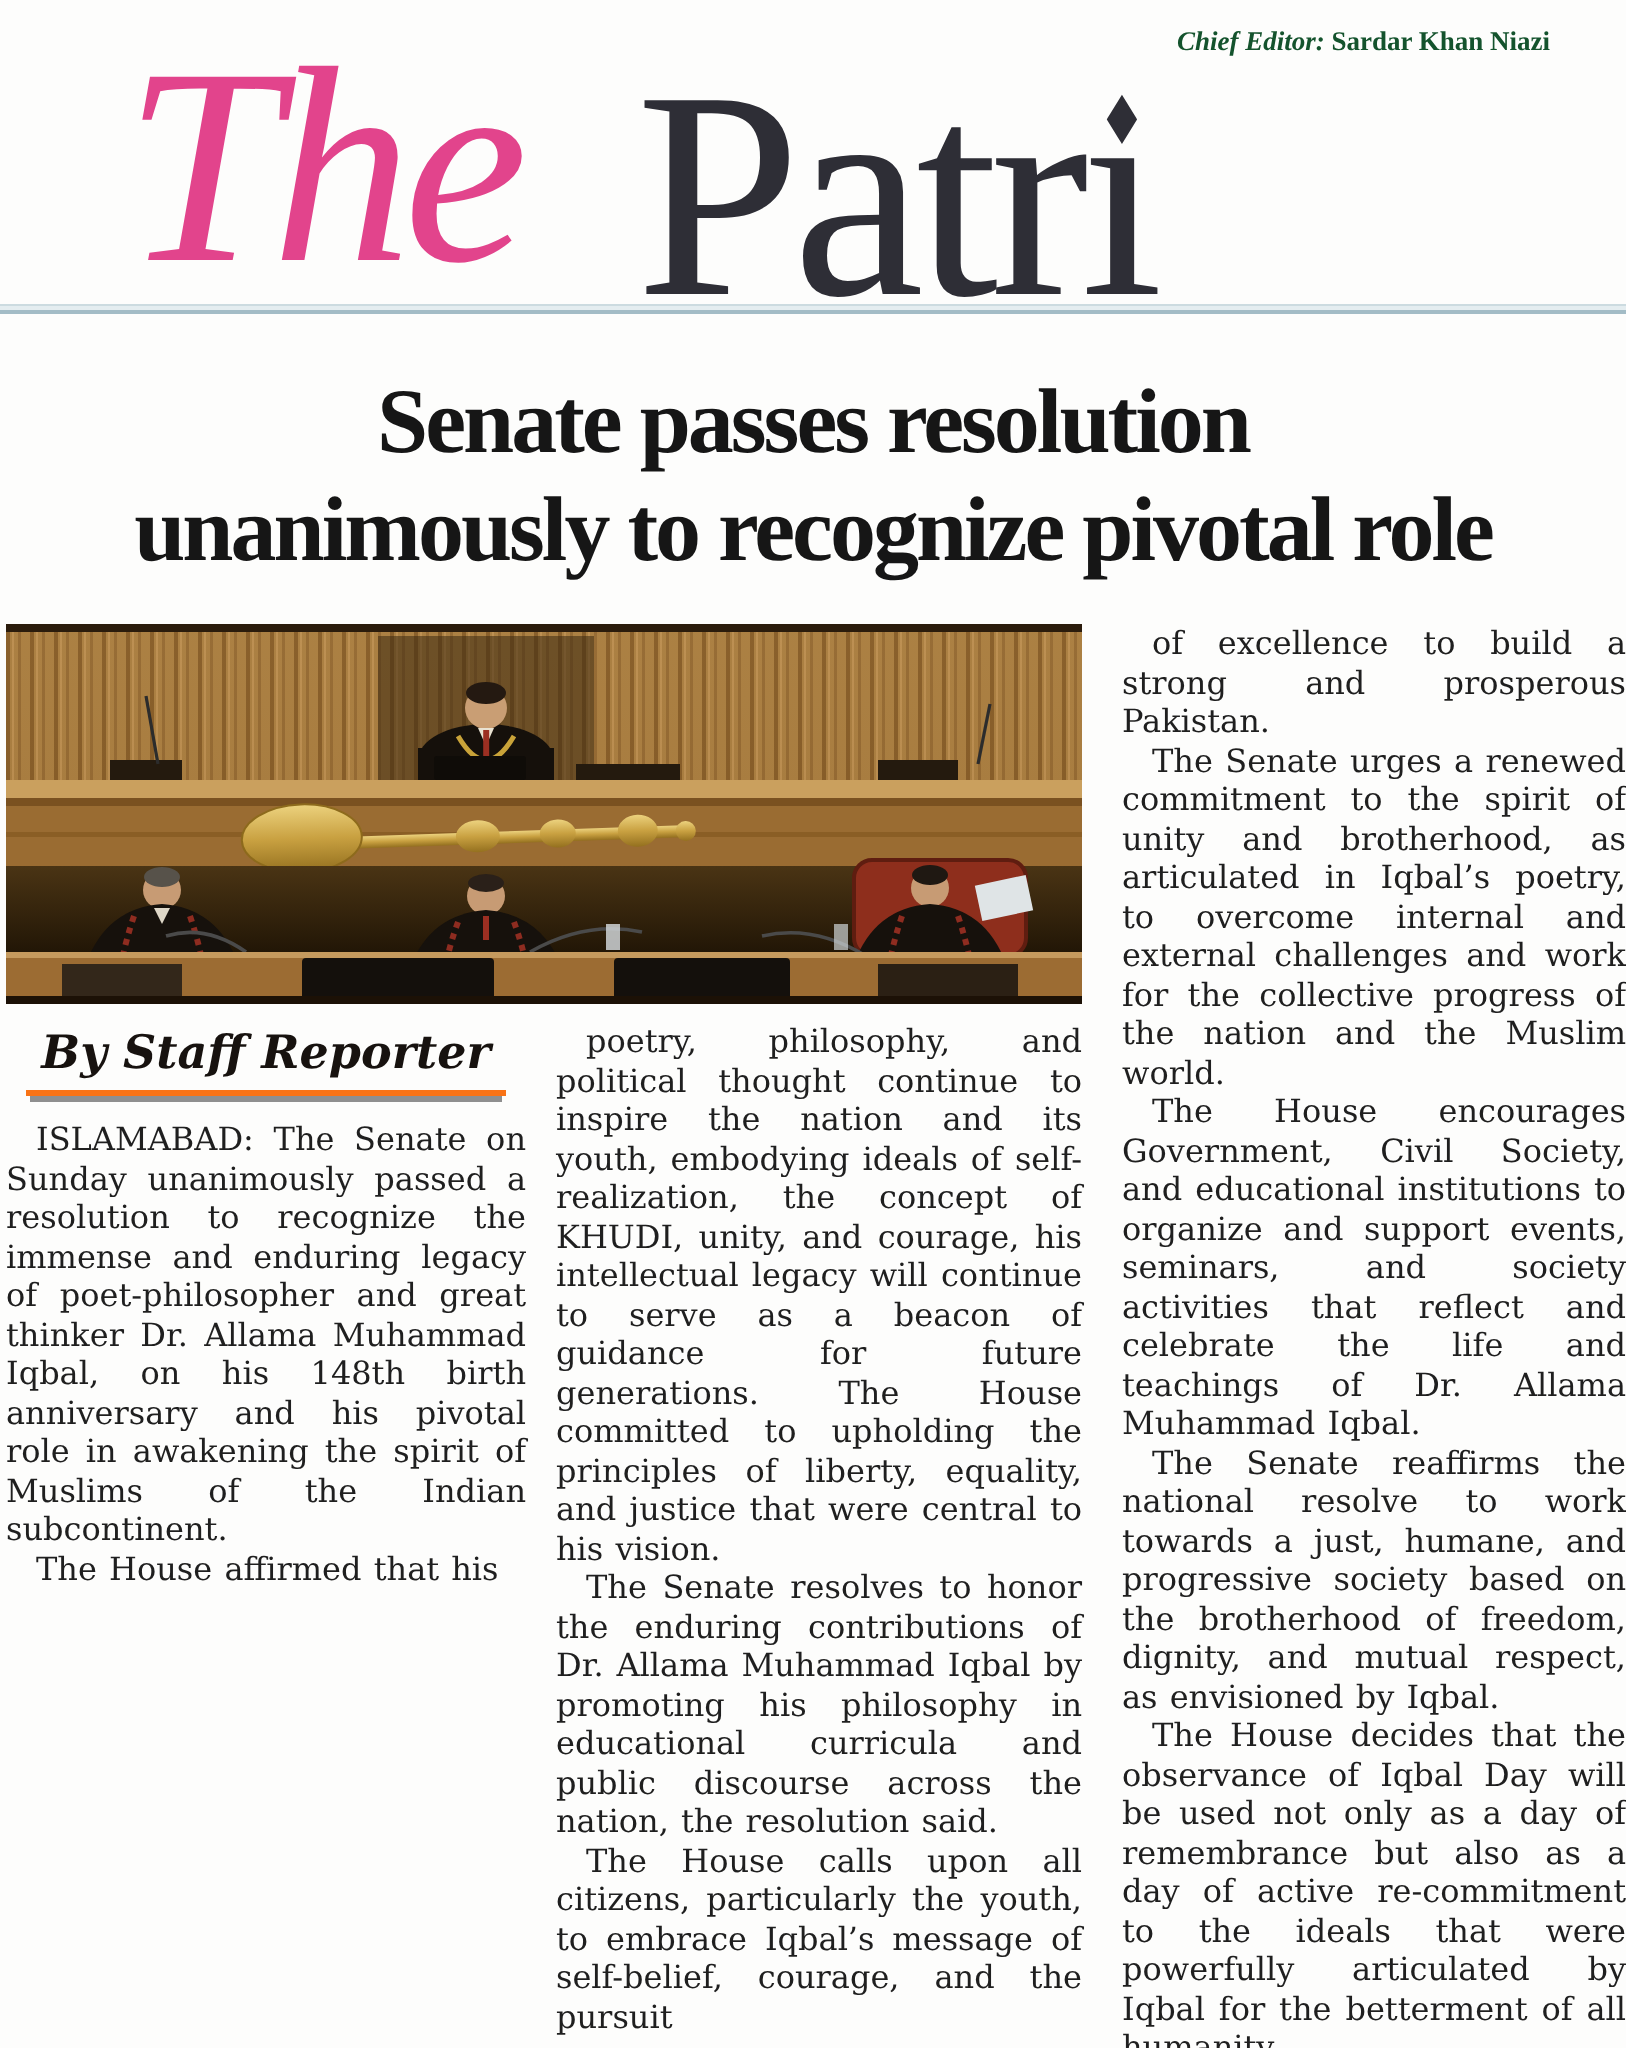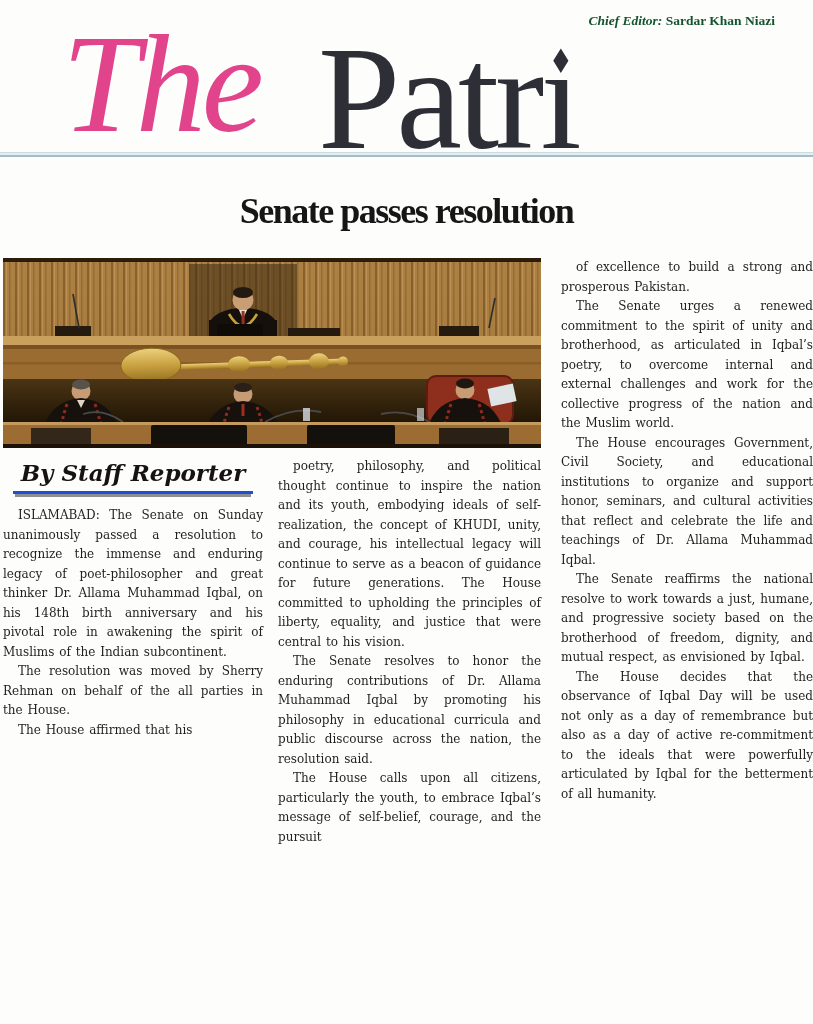--- a/index.html
+++ b/index.html
@@ -65,67 +65,68 @@
     height:5px;background:var(--rule-fill);
     border-top:1px solid #ccdbe0;
     border-bottom:2px solid var(--rule-blue);
   }
   
   .headline{
     margin-top:14px;
     text-align:center;
     font-family:"Liberation Serif", serif;
     font-weight:700;
-    font-size:36px;line-height:54px;
+    font-size:46px;line-height:54px;
     letter-spacing:-1.5px;
     color:var(--headline-ink);
   }
   
   .content{display:flex;margin-top:20px;padding-left:3px;}
   .left-block{width:540px;flex:none;}
   .right-col{width:252px;flex:none;margin-left:18px;}
   .photo-frame{width:538px;height:190px;}
   .photo-frame svg{display:block;}
   .cols{display:flex;margin-top:9px;}
   .col-a{width:260px;flex:none;margin-right:15px;}
   .col-b{width:263px;flex:none;}
   .byline-wrap{text-align:center;margin:2px 0 12px 0;}
   .byline{
     display:inline-block;
     font-family:"DejaVu Serif", serif;
     font-style:italic;font-weight:700;
     font-size:23px;line-height:28px;
     color:#17120f;
     padding:0 8px 4px 8px;
-    border-bottom:3px solid #1d4ed8;
+    border-bottom:3px solid #f97316;
     box-shadow:0 5px 0 -2px #8f8f8f;
   }
   .story p{
     margin:0;
     text-indent:15px;
     text-align:justify;
-    font-size:12px;line-height:19.5px;
+    font-size:16px;line-height:19.5px;
     color:var(--body-ink);
     word-spacing:1px;
   }
 </style>
 </head>
 <body>
 
 <div class="page">
 
   <div class="masthead">
     <div class="mast-the">The</div>
     <div class="mast-patriot"><span>Patr</span><span class="pat-i"><span>ı</span><span class="pat-diamond">♦</span></span></div>
     <div class="chief-editor"><span class="label">Chief Editor:</span><span class="name"> Sardar Khan Niazi</span></div>
     <div class="masthead-rule"></div>
   </div>
 
   <div class="headline">
     <div>Senate passes resolution</div>
+    <div>unanimously to recognize pivotal role</div>
   </div>
 
   <div class="content">
     <div class="left-block">
 
       <div class="photo-frame">
         <svg viewBox="0 0 538 190" width="538" height="190" role="img">
           <defs>
             <linearGradient id="gWood" x1="0" y1="0" x2="0" y2="1">
               <stop offset="0" stop-color="#b68a4c"></stop>
@@ -223,33 +224,32 @@
           <rect x="0" y="186" width="538" height="4" fill="#1c1106"></rect>
         </svg>
       </div>
 
       <div class="cols">
         <div class="col-a story">
           <div class="byline-wrap">
             <span class="byline">By Staff Reporter</span>
           </div>
           <p>ISLAMABAD: The Senate on Sunday unanimously passed a resolution to recognize the immense and enduring legacy of poet-philosopher and great thinker Dr. Allama Muhammad Iqbal, on his 148th birth anniversary and his pivotal role in awakening the spirit of Muslims of the Indian subcontinent.</p>
-          <p>The resolution was moved by Sherry Rehman on behalf of the all parties in the House.</p>
           <p>The House affirmed that his</p>
         </div>
         <div class="col-b story">
           <p>poetry, philosophy, and political thought continue to inspire the nation and its youth, embodying ideals of self-realization, the concept of KHUDI, unity, and courage, his intellectual legacy will continue to serve as a beacon of guidance for future generations. The House committed to upholding the principles of liberty, equality, and justice that were central to his vision.</p>
           <p>The Senate resolves to honor the enduring contributions of Dr. Allama Muhammad Iqbal by promoting his philosophy in educational curricula and public discourse across the nation, the resolution said.</p>
           <p>The House calls upon all citizens, particularly the youth, to embrace Iqbal’s message of self-belief, courage, and the pursuit</p>
         </div>
       </div>
     </div>
 
     <div class="right-col story">
       <p>of excellence to build a strong and prosperous Pakistan.</p>
       <p>The Senate urges a renewed commitment to the spirit of unity and brotherhood, as articulated in Iqbal’s poetry, to overcome internal and external challenges and work for the collective progress of the nation and the Muslim world.</p>
-      <p>The House encourages Government, Civil Society, and educational institutions to organize and support honor, seminars, and cultural activities that reflect and celebrate the life and teachings of Dr. Allama Muhammad Iqbal.</p>
+      <p>The House encourages Government, Civil Society, and educational institutions to organize and support events, seminars, and society activities that reflect and celebrate the life and teachings of Dr. Allama Muhammad Iqbal.</p>
       <p>The Senate reaffirms the national resolve to work towards a just, humane, and progressive society based on the brotherhood of freedom, dignity, and mutual respect, as envisioned by Iqbal.</p>
       <p>The House decides that the observance of Iqbal Day will be used not only as a day of remembrance but also as a day of active re-commitment to the ideals that were powerfully articulated by Iqbal for the betterment of all humanity.</p>
     </div>
   </div>
 
 </div>
 
 </body></html>

